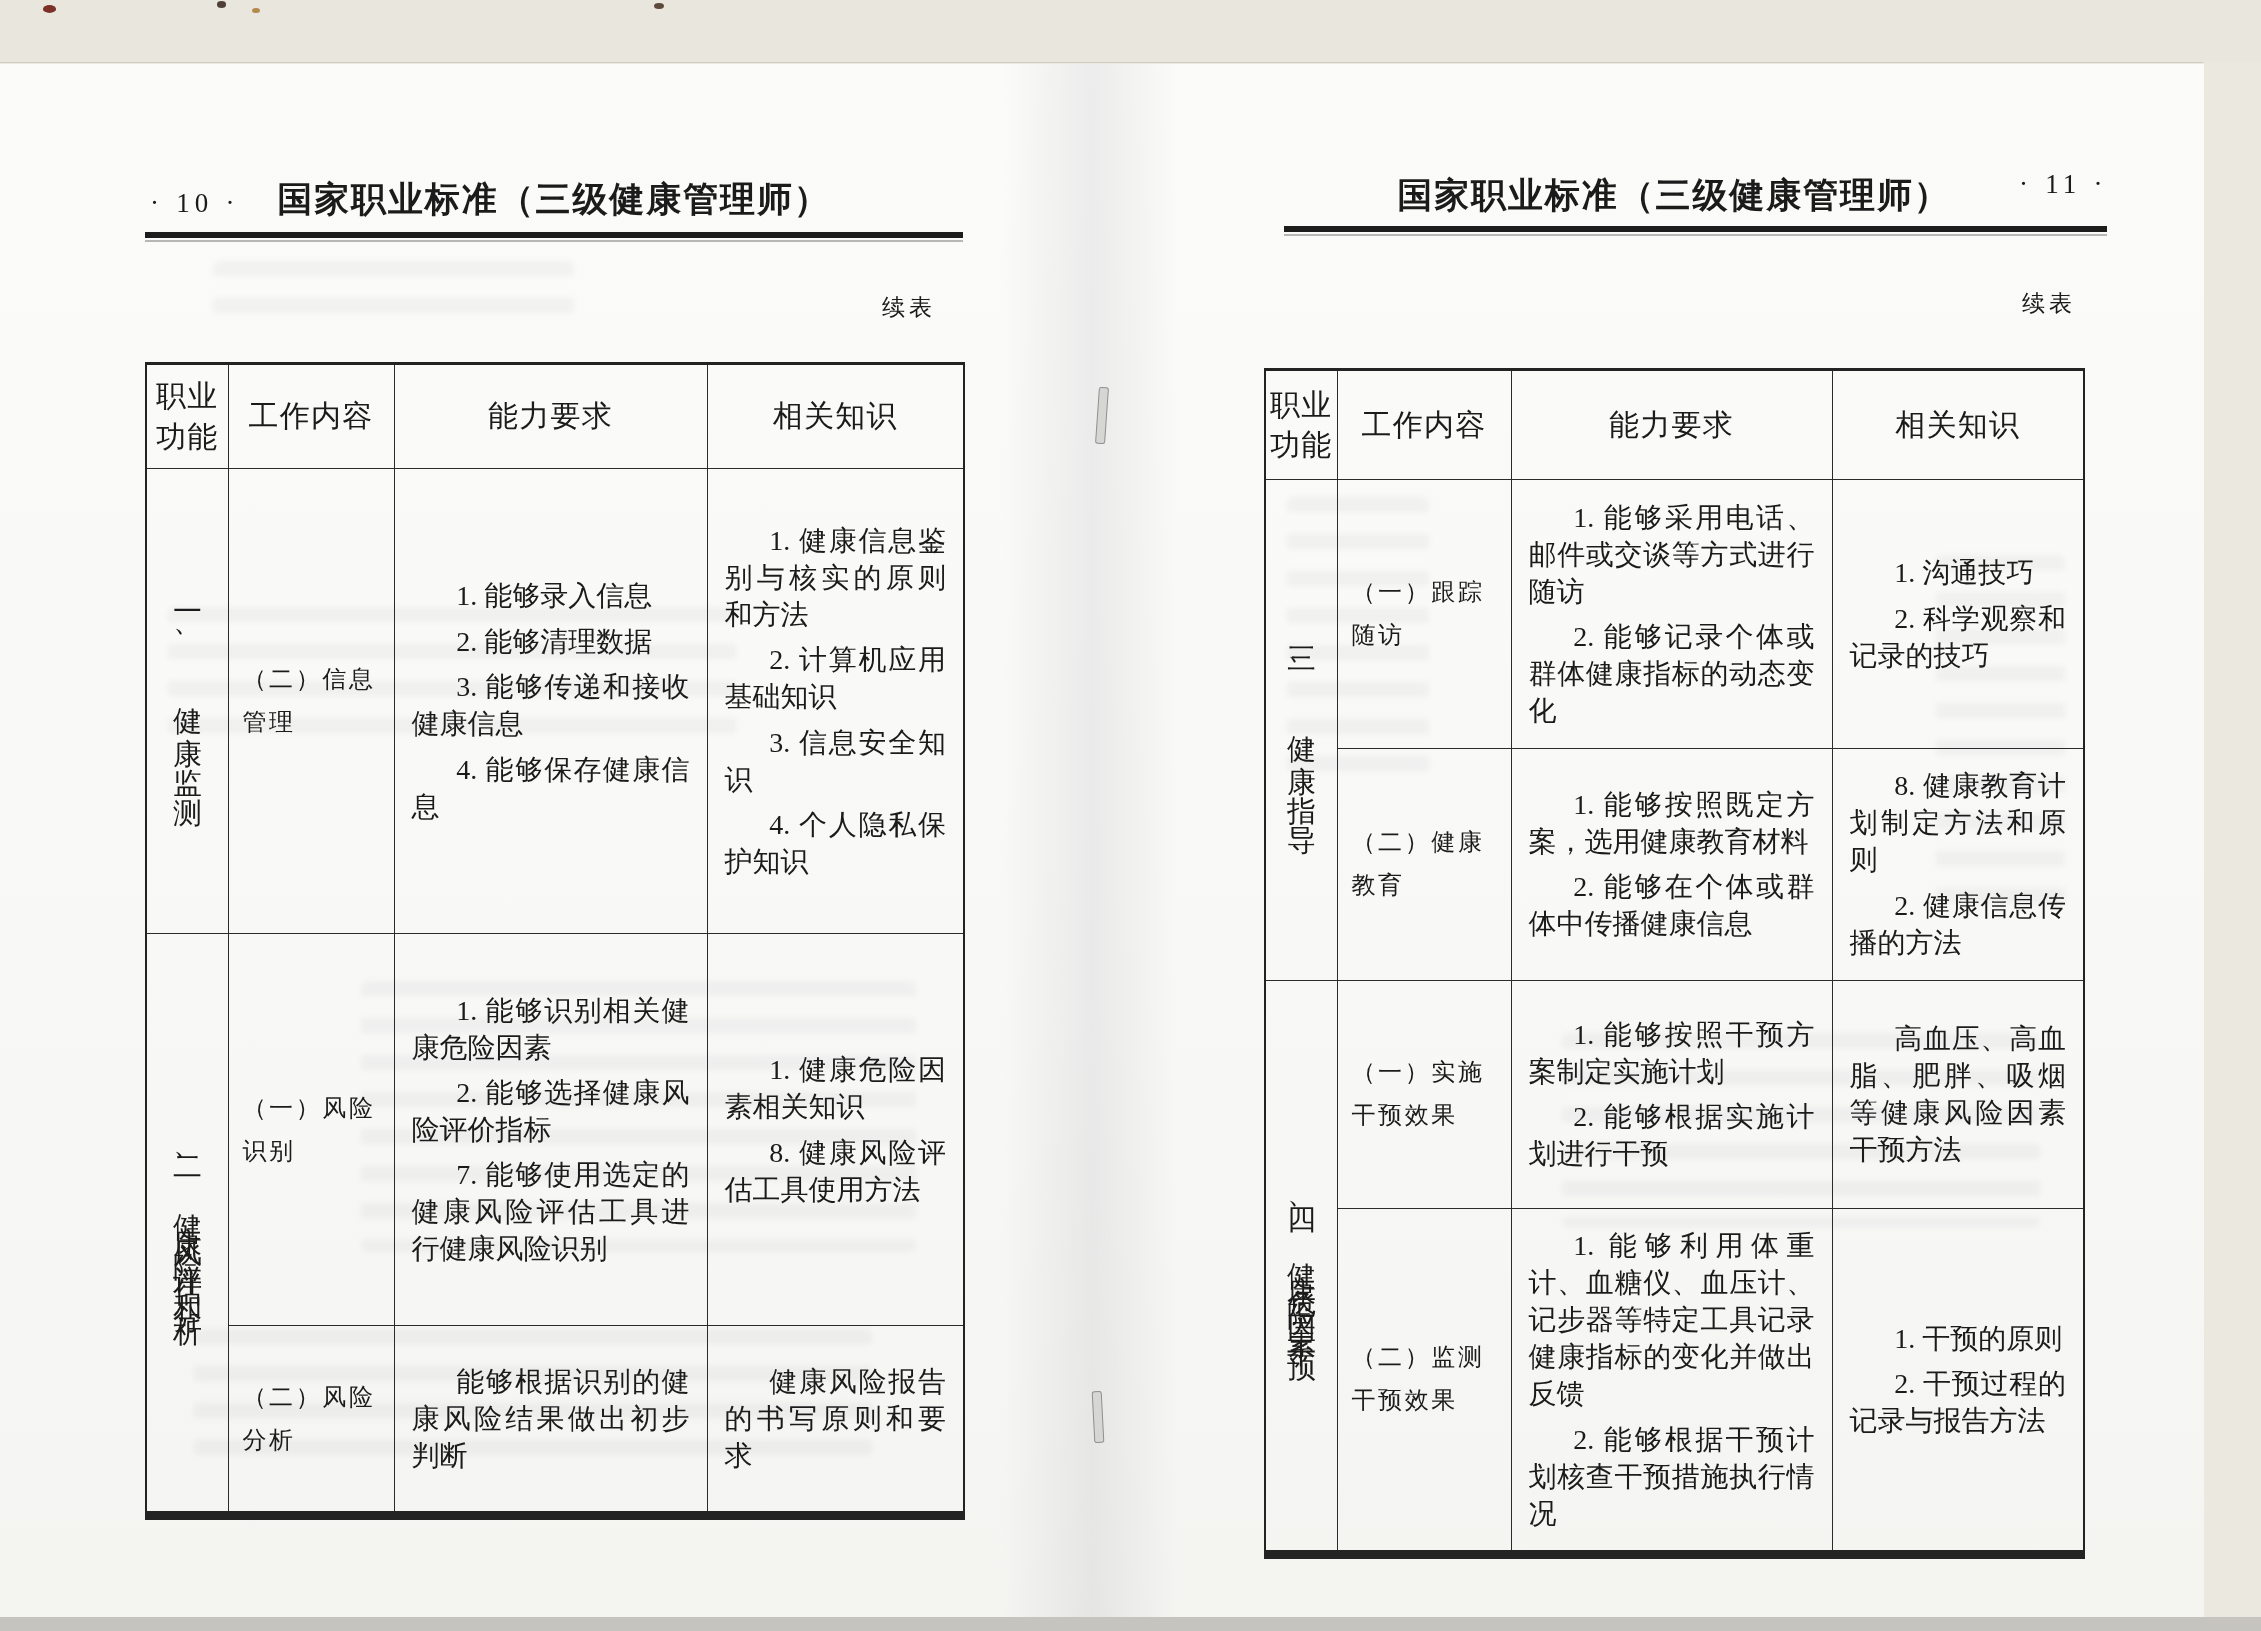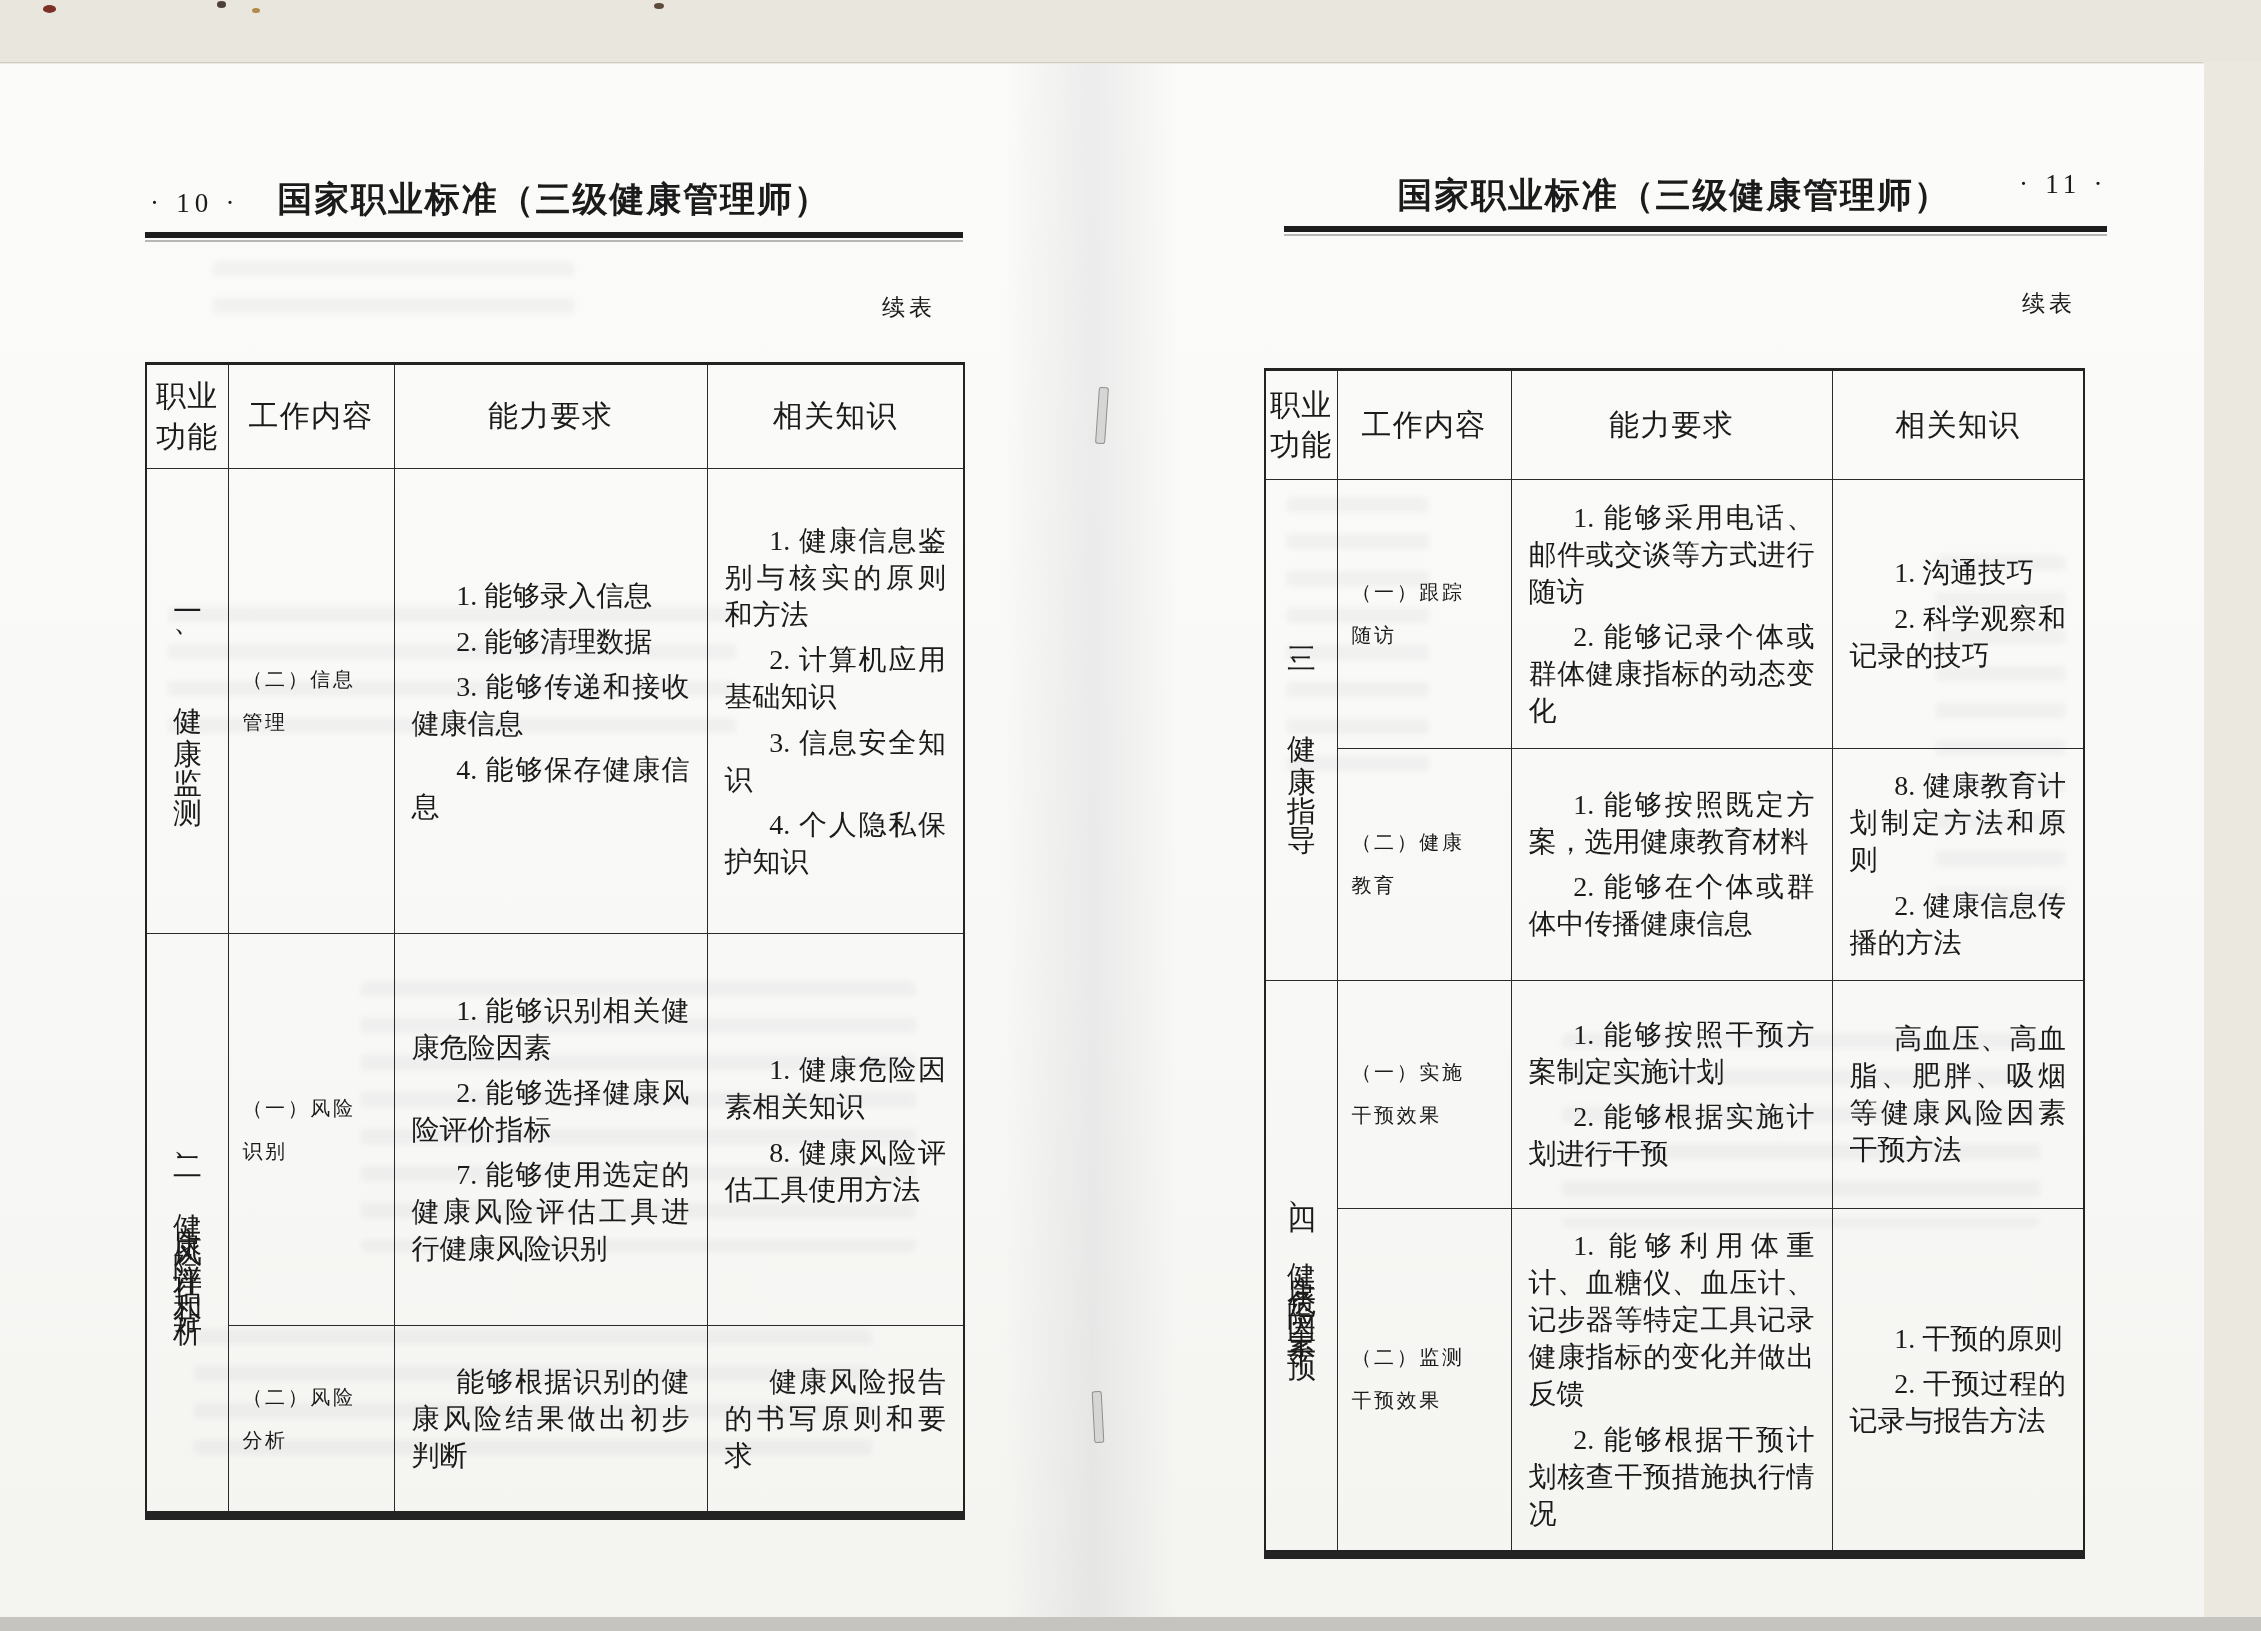--- a/index.html
+++ b/index.html
@@ -33,21 +33,21 @@
   .cont{position:absolute;font-size:23px;letter-spacing:3.9px;white-space:nowrap;}
   
   table.std{position:absolute;border-collapse:collapse;table-layout:fixed;
     border:2.6px solid #232323;border-top-width:3.9px;border-bottom-width:9px;margin-top:32px;}
   table.std th,table.std td{border:1.9px solid #2b2b2b;background:transparent;}
   table.std th{font-weight:normal;font-size:30px;text-align:center;vertical-align:middle;
     white-space:pre-line;line-height:1.35;letter-spacing:1.3px;}
   td.func{text-align:center;vertical-align:middle;}
   .vert{writing-mode:vertical-rl;display:inline-block;font-size:29px;line-height:1.15;letter-spacing:13px;}
   .vert.spread{letter-spacing:30px;}
-  td.work{font-size:20px;line-height:43px;padding:0 5.2px 0 14px;white-space:pre-line;
+  td.work{font-size:24px;line-height:43px;padding:0 5.2px 0 14px;white-space:pre-line;
     vertical-align:middle;text-align:left;letter-spacing:2.6px;}
   td.list{vertical-align:middle;padding:10.3px 17px;}
   td.list p{margin:8.4px 0;font-size:28px;line-height:37px;text-indent:1.6em;text-align:justify;}
 </style>
 </head>
 <body>
 
 <div class="scan">
 
   <div class="band-top"></div>

